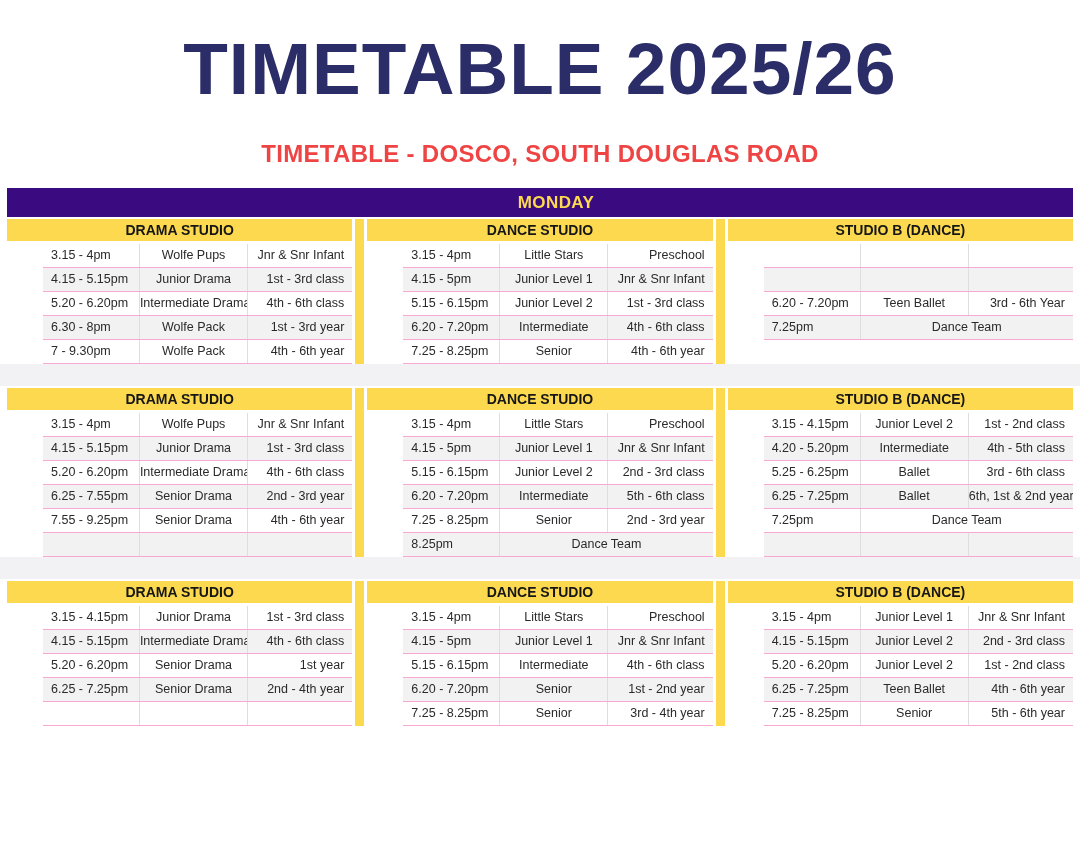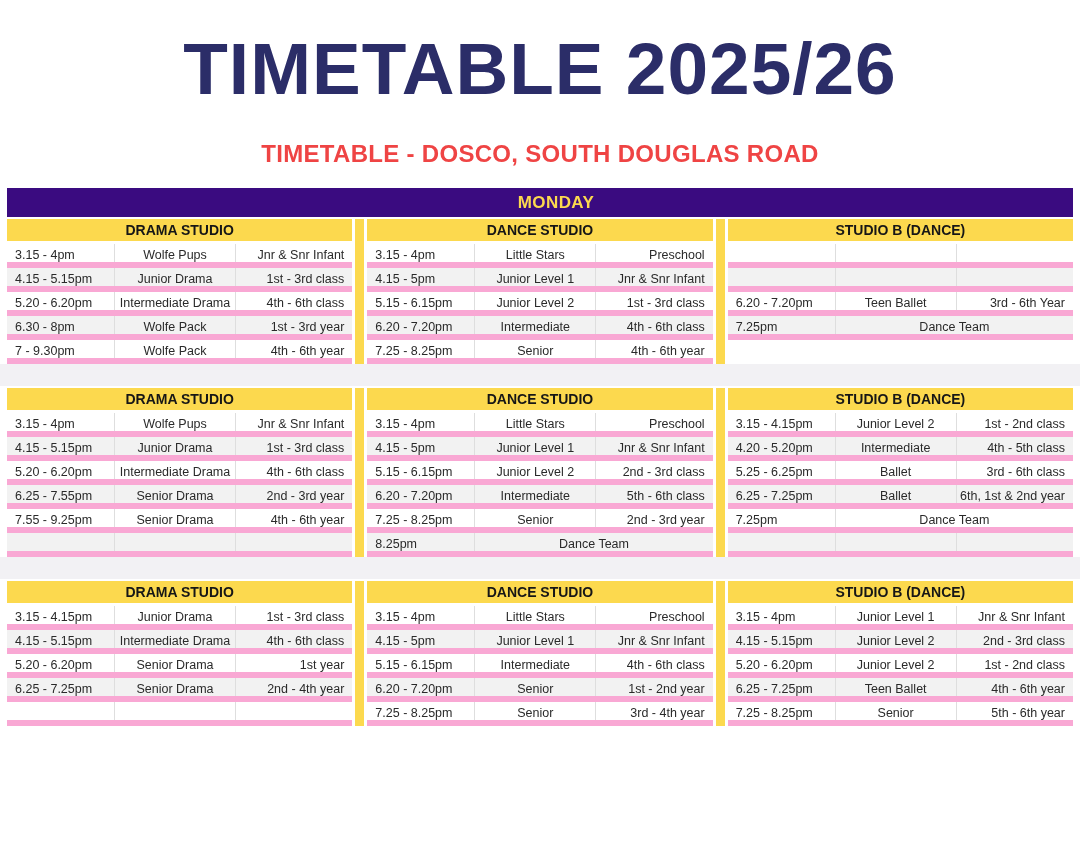--- a/index.html
+++ b/index.html
@@ -69,23 +69,24 @@
     border-left: 3px solid #ffffff;
     border-right: 3px solid #ffffff;
     box-sizing: border-box;
   }
   .trow {
     display: flex;
     height: 24px;
     line-height: 23px;
     font-size: 12.5px;
     color: #2a2a2a;
-    border-bottom: 6px solid #f9a8d4;
+    border-bottom: 1px solid #f9a8d4;
     background: #ffffff;
     box-sizing: border-box;
+    margin-left: 36px;
   }
   .trow:first-of-type { border-top: 1px solid #e6e6e6; }
   
   .trow:nth-child(odd) { background: #f2f2f2; }
   .cell { box-sizing: border-box; white-space: nowrap; overflow: hidden; }
   .cell + .cell { border-left: 1px solid #dedede; }
   .cell.time  { width: 31%; text-align: left;  padding-left: 8px; }
   .cell.cname { width: 35%; text-align: center; }
   .cell.group { width: 34%; text-align: right; padding-right: 8px; }
   .cell.merged { flex: 1 1 0; text-align: center; }

